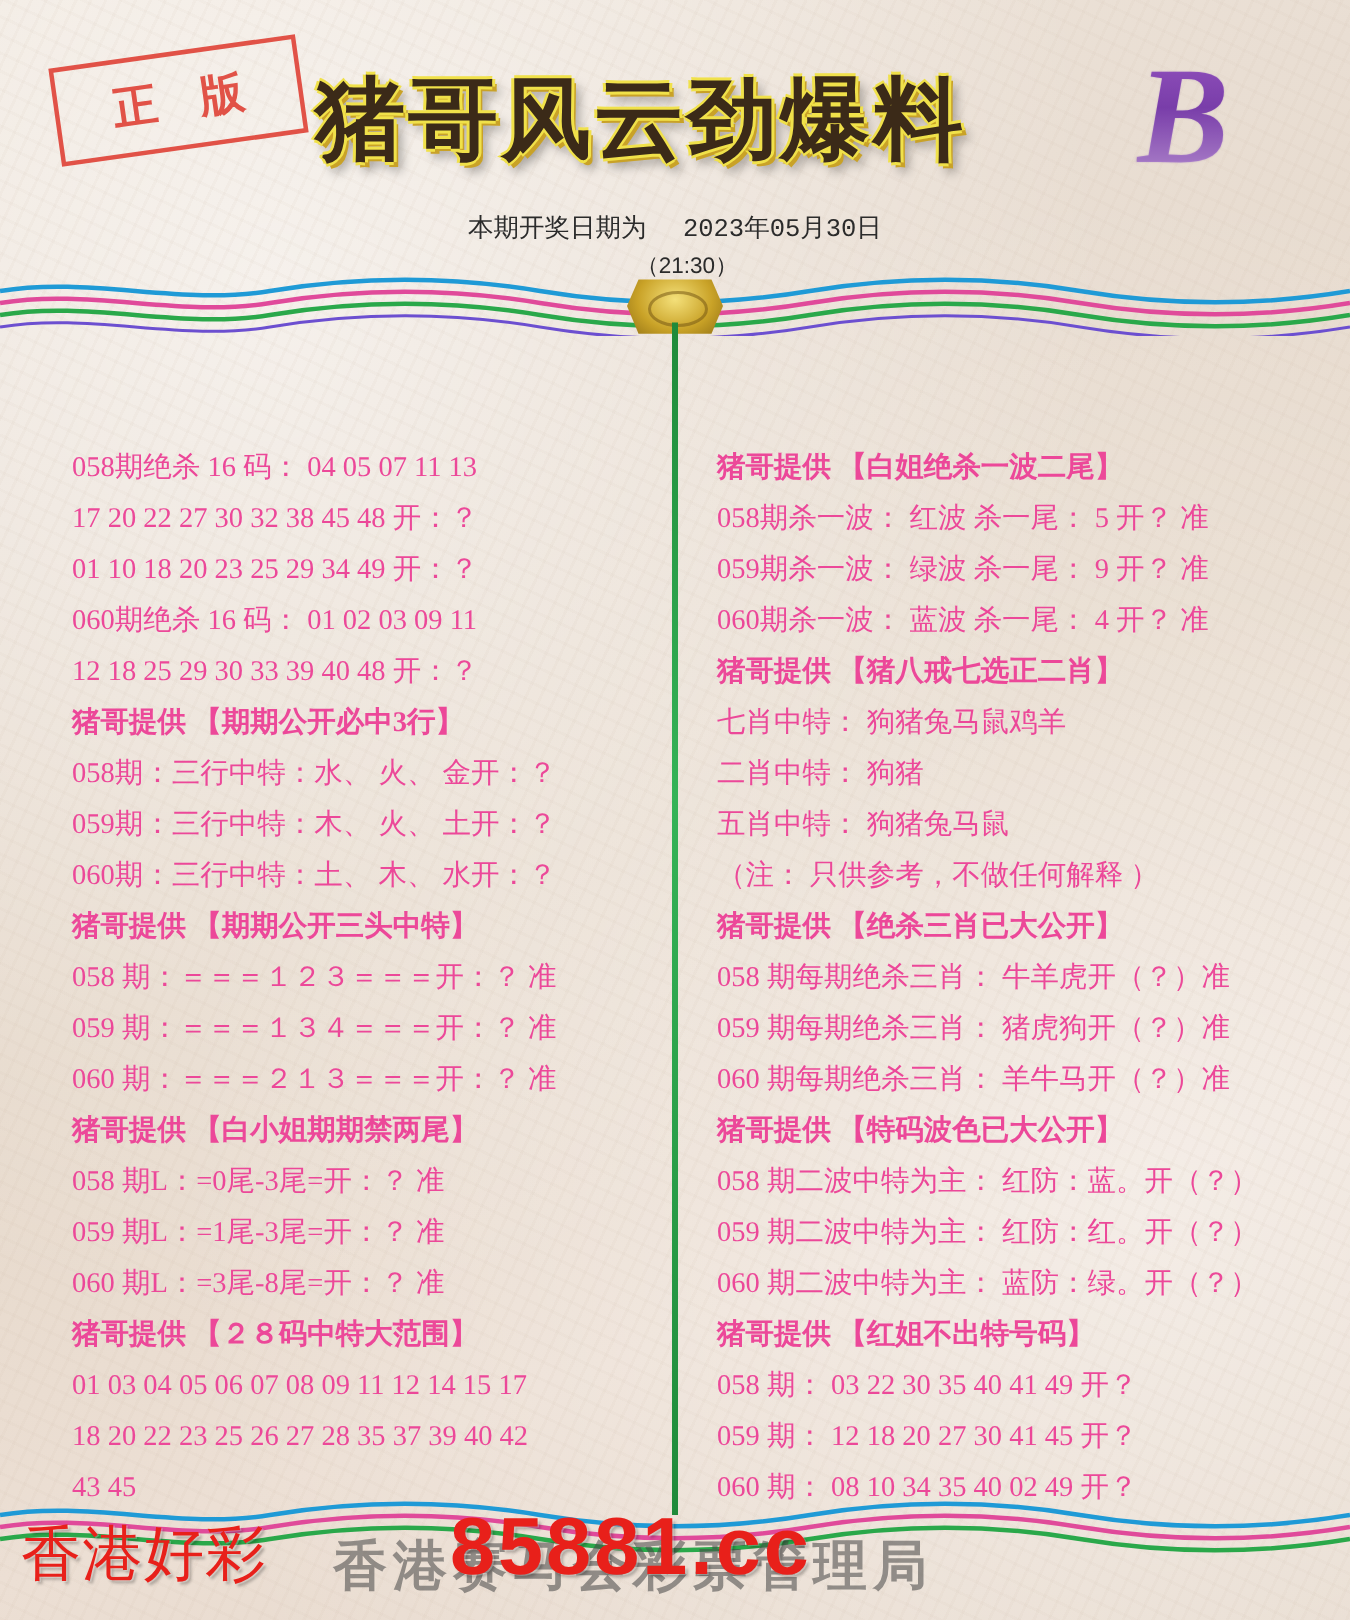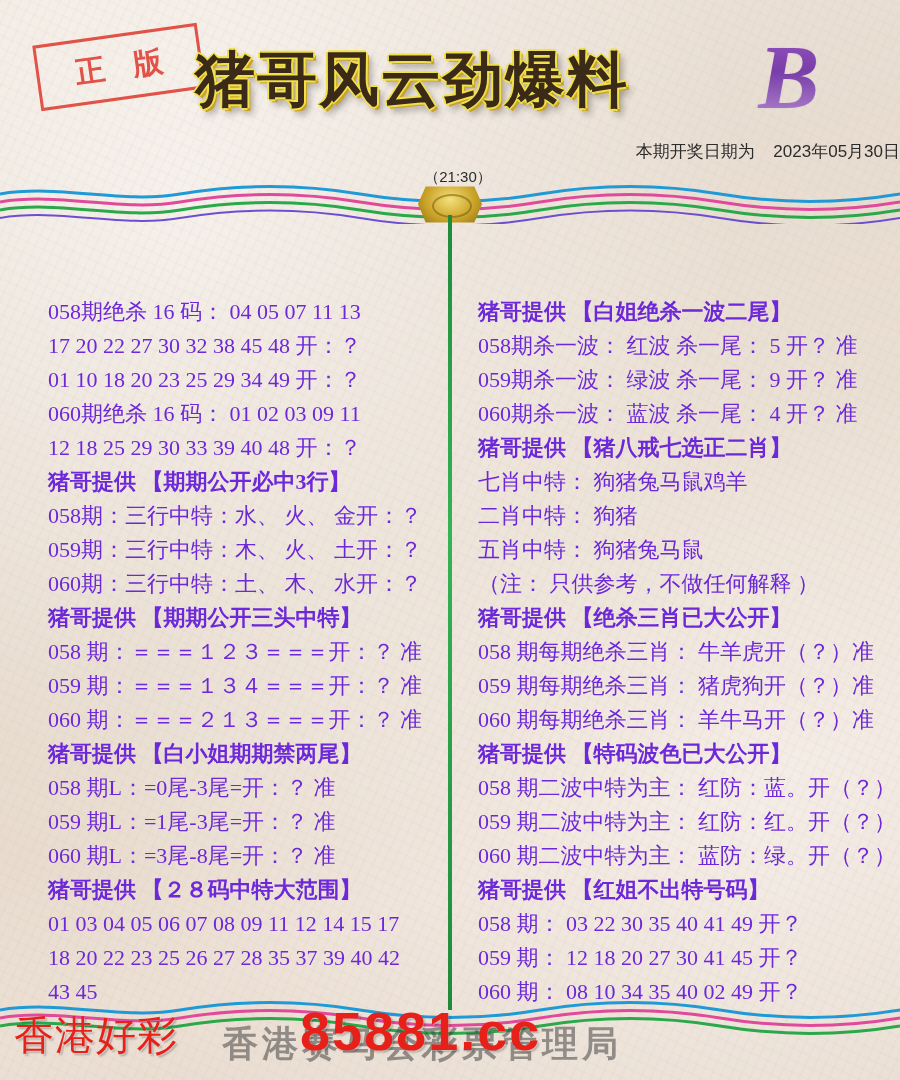--- a/index.html
+++ b/index.html
@@ -23,40 +23,40 @@
   
   .stamp{
     position:absolute;left:36px;top:34px;width:160px;height:60px;
     border:3px solid #e0453a;transform:rotate(-8deg);
     display:flex;align-items:center;justify-content:center;
     color:#e0453a;font-size:30px;font-weight:bold;letter-spacing:10px;
     font-family:"Liberation Sans",sans-serif;
     text-indent:10px;opacity:.92;
   }
   .title{
-    position:absolute;left:195px;top:40px;width:510px;height:80px;
+    position:absolute;left:210px;top:40px;width:510px;height:80px;
     font-family:"Liberation Sans",sans-serif;
     font-size:60px;font-weight:bold;letter-spacing:2px;
     color:#3b2a18;
     text-shadow:
       2px 0 0 #f0e14a, -2px 0 0 #f0e14a, 0 2px 0 #f0e14a, 0 -2px 0 #f0e14a,
       3px 3px 0 #c9a227, 5px 6px 7px rgba(0,0,0,.35);
     white-space:nowrap;
   }
   .letter-b{
     position:absolute;left:758px;top:24px;
     font-family:"Liberation Serif",serif;
     font-size:92px;font-weight:bold;font-style:italic;
     background:linear-gradient(180deg,#b06bd8 0%,#7a3fb0 45%,#e7d2f5 100%);
     -webkit-background-clip:text;background-clip:text;color:transparent;
     text-shadow:0 0 1px rgba(120,60,160,.4);
   }
   .date-line{
-    position:absolute;left:0;right:0;top:140px;text-align:right;
-    font-size:17px;color:#2b2b2b;font-family:Liberation Sans, sans-serif;
+    position:absolute;left:0;right:0;top:140px;text-align:center;
+    font-size:17px;color:#2b2b2b;font-family:Liberation Mono, monospace;
   }
   .date-line .d{margin-left:14px;}
   .time-line{
     position:absolute;left:16px;right:0;top:168px;text-align:center;
     font-size:15px;color:#2b2b2b;font-family:"Liberation Sans",sans-serif;
   }
 
   
   .wave-top{position:absolute;left:0;top:178px;width:900px;height:46px;}
   .wave-bottom{position:absolute;left:0;top:1000px;width:900px;height:46px;}
@@ -69,21 +69,21 @@
   .medal:after{
     content:"";position:absolute;left:14px;top:12px;width:36px;height:20px;
     border:2px solid rgba(120,90,20,.55);border-radius:50%;
   }
   .divider-v{
     position:absolute;left:448px;top:215px;width:4px;height:795px;
     background:linear-gradient(180deg,#1f8a3a,#35b357 40%,#1f8a3a);
   }
 
   
-  .col{position:absolute;top:295px;font-size:22px;color:#6d28d9;line-height:34px;}
+  .col{position:absolute;top:295px;font-size:19px;color:#ec4899;line-height:34px;}
   .col-left{left:48px;width:400px;}
   .col-right{left:478px;width:410px;}
   .row{white-space:nowrap;}
   .head{font-weight:bold;}
 
   
   .footer-red{
     position:absolute;left:14px;top:1008px;
     font-family:"Liberation Sans",sans-serif;
     font-size:40px;font-weight:normal;color:#e8201a;

